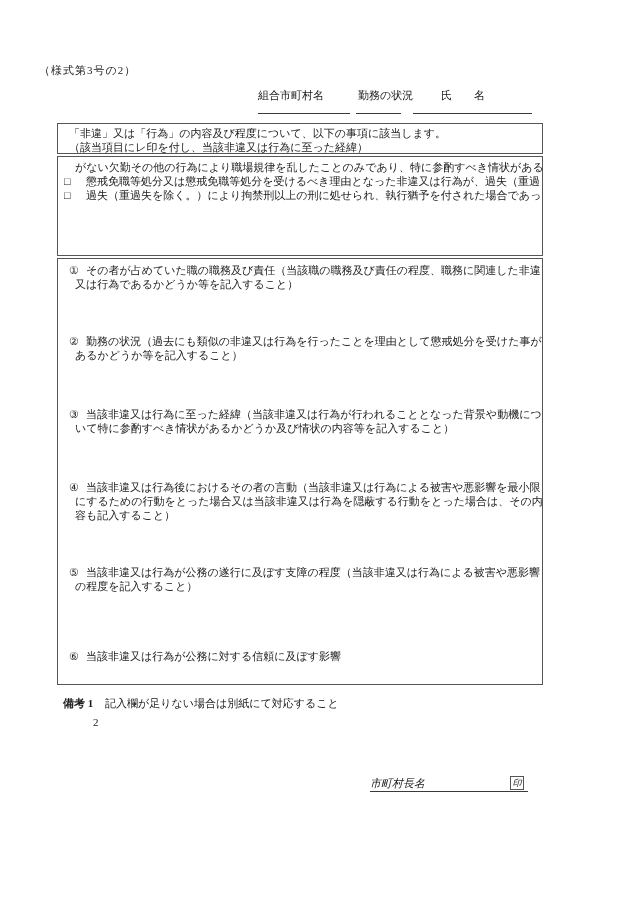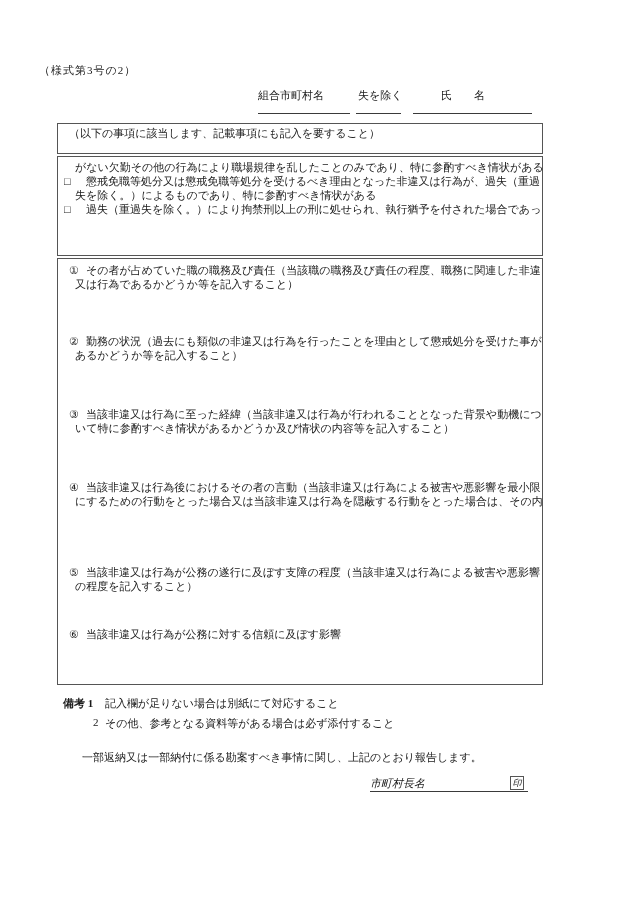--- a/index.html
+++ b/index.html
@@ -54,37 +54,37 @@
           border:1px solid #555; font-size:9px; line-height:12px; text-align:center; }
 </style>
 </head>
 <body>
 
 <div class="page">
 
   <div class="abs form-number">（様式第3号の2）</div>
 
   <div class="abs hdr-label hdr-l1">組合市町村名</div>
-  <div class="abs hdr-label hdr-l2">失を除く</div>
+  <div class="abs hdr-label hdr-l2">勤務の状況</div>
   <div class="abs hdr-label hdr-l3">氏　　名</div>
 
   <div class="abs u-line u1"></div>
   <div class="abs u-line u2"></div>
   <div class="abs u-line u3"></div>
 
   <div class="abs box box-intro">
-    <div class="line">（以下の事項に該当します、記載事項にも記入を要すること）</div>
+    <div class="line">「非違」又は「行為」の内容及び程度について、以下の事項に該当します。</div>
+    <div class="line">（該当項目にレ印を付し、当該非違又は行為に至った経緯）</div>
   </div>
 
   <div class="abs box box-check">
     <div class="line cont">がない欠勤その他の行為により職場規律を乱したことのみであり、特に参酌すべき情状がある</div>
     <div class="line cb-first">
       <span class="cb-glyph">□</span><span>懲戒免職等処分又は懲戒免職等処分を受けるべき理由となった非違又は行為が、過失（重過</span>
     </div>
-    <div class="line cont">失を除く。）によるものであり、特に参酌すべき情状がある</div>
     <div class="line cb-first">
       <span class="cb-glyph">□</span><span>過失（重過失を除く。）により拘禁刑以上の刑に処せられ、執行猶予を付された場合であっ</span>
     </div>
   </div>
 
   <div class="abs box box-items">
 
     <div class="num-item" style="top:4px">
       <div class="line num-first"><span class="num-glyph">①</span><span>その者が占めていた職の職務及び責任（当該職の職務及び責任の程度、職務に関連した非違</span></div>
       <div class="line cont">又は行為であるかどうか等を記入すること）</div>
@@ -96,38 +96,37 @@
     </div>
 
     <div class="num-item" style="top:148px">
       <div class="line num-first"><span class="num-glyph">③</span><span>当該非違又は行為に至った経緯（当該非違又は行為が行われることとなった背景や動機につ</span></div>
       <div class="line cont">いて特に参酌すべき情状があるかどうか及び情状の内容等を記入すること）</div>
     </div>
 
     <div class="num-item" style="top:221px">
       <div class="line num-first"><span class="num-glyph">④</span><span>当該非違又は行為後におけるその者の言動（当該非違又は行為による被害や悪影響を最小限</span></div>
       <div class="line cont">にするための行動をとった場合又は当該非違又は行為を隠蔽する行動をとった場合は、その内</div>
+      <div class="line cont">容も記入すること）</div>
     </div>
 
     <div class="num-item" style="top:306px">
       <div class="line num-first"><span class="num-glyph">⑤</span><span>当該非違又は行為が公務の遂行に及ぼす支障の程度（当該非違又は行為による被害や悪影響</span></div>
       <div class="line cont">の程度を記入すること）</div>
     </div>
 
-    <div class="num-item" style="top:368px">
+    <div class="num-item" style="top:390px">
       <div class="line num-first"><span class="num-glyph">⑥</span><span>当該非違又は行為が公務に対する信頼に及ぼす影響</span></div>
     </div>
 
   </div>
 
   <div class="abs notes-head">備考 1</div>
   <div class="abs notes-line1">記入欄が足りない場合は別紙にて対応すること</div>
   <div class="abs notes-num2">2</div>
-  <div class="abs notes-line2">その他、参考となる資料等がある場合は必ず添付すること</div>
 
-  <div class="abs closing">一部返納又は一部納付に係る勘案すべき事情に関し、上記のとおり報告します。</div>
 
   <div class="abs signature">
     <span class="sig-label">市町村長名</span>
     <span class="seal">印</span>
   </div>
 
 </div>
 
 </body></html>

